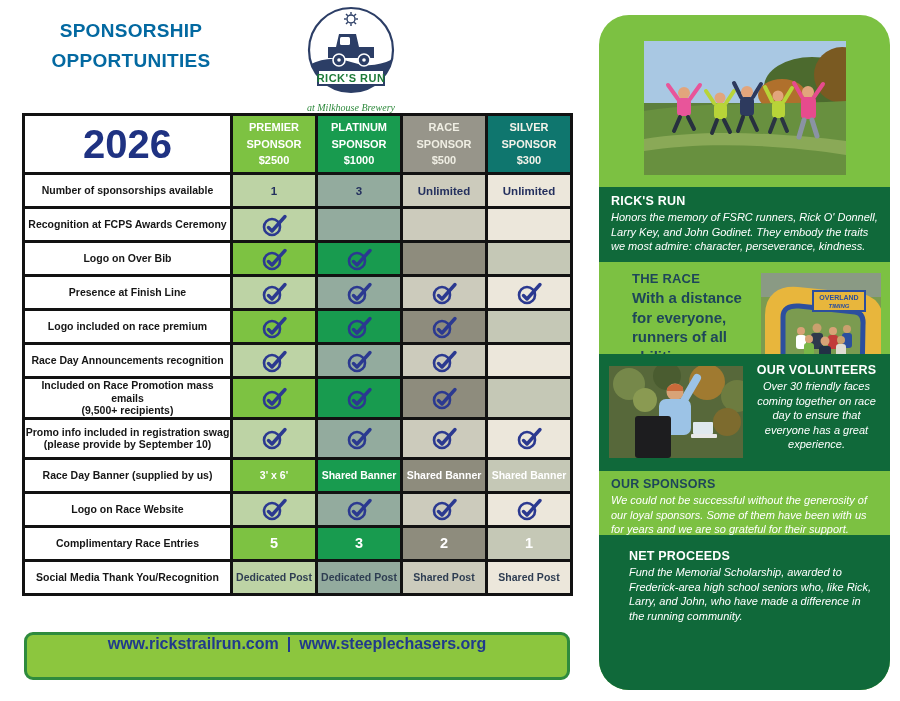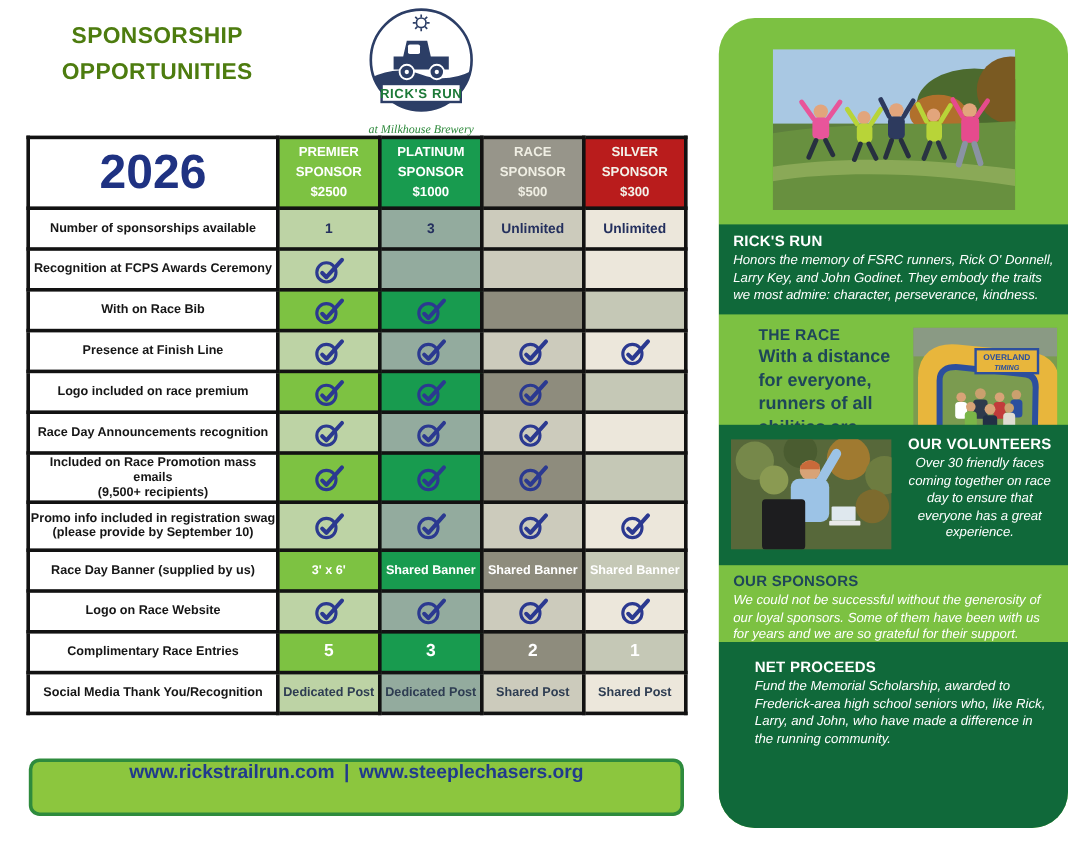--- a/index.html
+++ b/index.html
@@ -1,35 +1,35 @@
 <!DOCTYPE html>
 <html><head>
 <meta charset="utf-8">
 <style>
   html,body{margin:0;padding:0;background:#fff;}
   .page{position:relative;width:900px;height:701px;background:#fff;overflow:hidden;
         font-family:"Liberation Sans",sans-serif;}
 
   
   .title{position:absolute;left:26px;top:16px;width:210px;text-align:center;
-         color:#4d7c0f;font-weight:bold;font-size:19px;line-height:1.6;letter-spacing:.3px;}
+         color:#0369a1;font-weight:bold;font-size:19px;line-height:1.6;letter-spacing:.3px;}
   .logo-wrap{position:absolute;left:292px;top:4px;width:118px;text-align:center;}
   .logo-tagline{font-family:Liberation Serif, serif;font-style:italic;
                 color:#2f8a3d;font-size:10px;margin-top:-2px;}
 
   
   table.benefits{position:absolute;left:22px;top:113px;width:548px;
                  border-collapse:collapse;table-layout:fixed;}
   .benefits td{border:3px solid #121212;text-align:center;vertical-align:middle;padding:0;}
   .year-cell{background:#fff;font-size:40px;font-weight:bold;color:#1f3282;height:56px;}
   .tier-cell{font-size:11px;font-weight:bold;line-height:1.5;}
   .h0{background:#7dc242;color:#ffffff;}
   .h1{background:#189b4f;color:#ffffff;}
   .h2{background:#97958a;color:#efeee3;}
-  .h3{background:#b91c1c;color:#f3f2e9;}
+  .h3{background:#0f766e;color:#f3f2e9;}
   .row-label{background:#fff;font-size:10.5px;font-weight:bold;color:#161616;
              height:31px;line-height:1.2;padding:1px 4px;}
   tr.tall .row-label{height:37px;}
   td.cell.light.c0{background:#bdd3a5;}
   td.cell.light.c1{background:#93ab9e;}
   td.cell.light.c2{background:#cccbbc;}
   td.cell.light.c3{background:#ece7db;}
   td.cell.bright.c0{background:#7dc242;}
   td.cell.bright.c1{background:#189b4f;}
   td.cell.bright.c2{background:#8e8c7d;}
@@ -171,21 +171,21 @@
     <circle cx="11" cy="14" r="8" fill="none" stroke="#2b3990" stroke-width="2.6"></circle>
     <path d="M7.5 14.5 L11 18 L24 3.5" fill="none" stroke="#2b3990" stroke-width="3.4" stroke-linecap="round" stroke-linejoin="round"></path>
   </svg>
 </td>
           <td class="cell light c1"></td>
           <td class="cell light c2"></td>
           <td class="cell light c3"></td>
         </tr>
         <tr>
           <td class="row-label">
-            <div>With on Race Bib</div>
+            <div>Logo on Over Bib</div>
           </td>
           <td class="cell bright c0">
   <svg class="check" width="27" height="24" viewBox="0 0 27 24">
     <circle cx="11" cy="14" r="8" fill="none" stroke="#2b3990" stroke-width="2.6"></circle>
     <path d="M7.5 14.5 L11 18 L24 3.5" fill="none" stroke="#2b3990" stroke-width="3.4" stroke-linecap="round" stroke-linejoin="round"></path>
   </svg>
 </td>
           <td class="cell bright c1">
   <svg class="check" width="27" height="24" viewBox="0 0 27 24">
     <circle cx="11" cy="14" r="8" fill="none" stroke="#2b3990" stroke-width="2.6"></circle>

